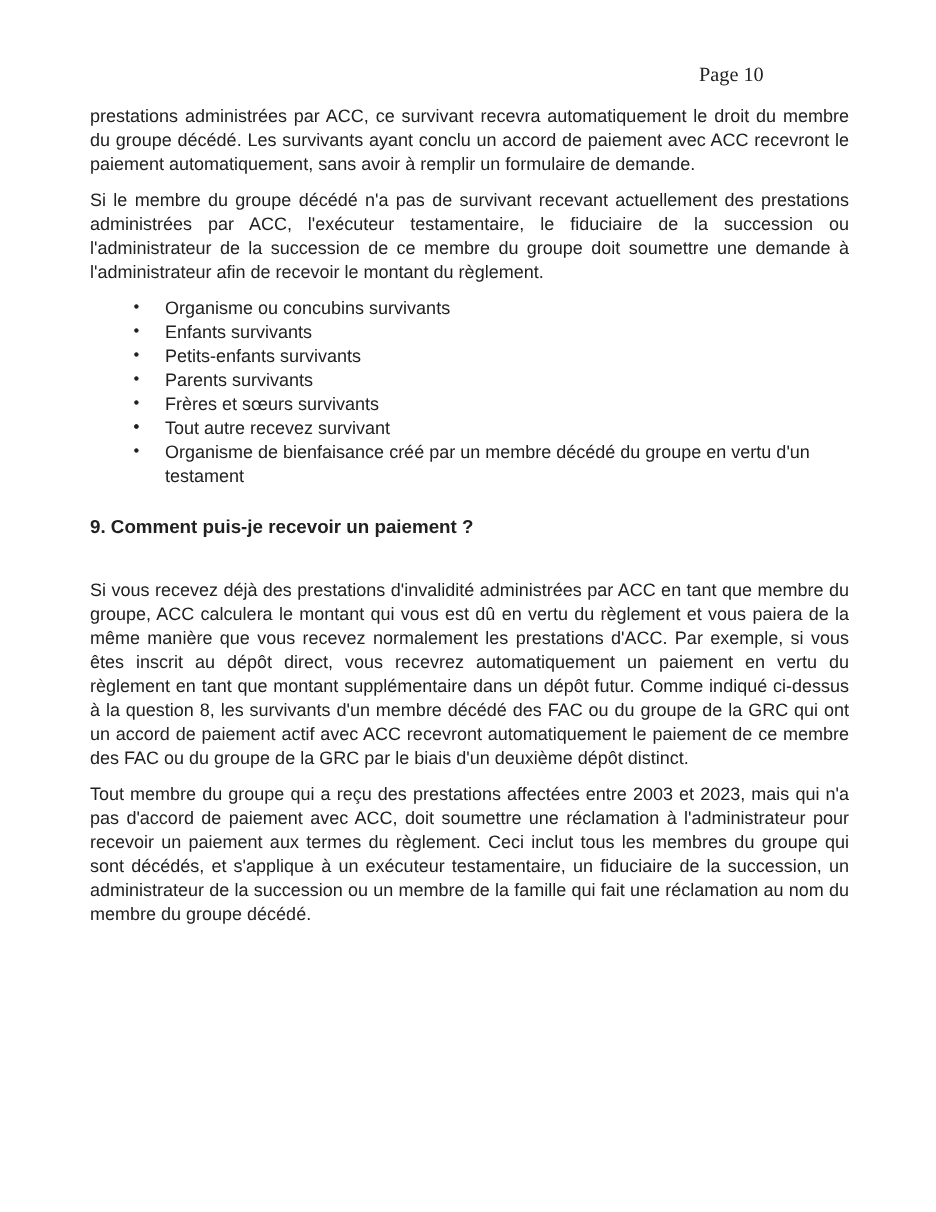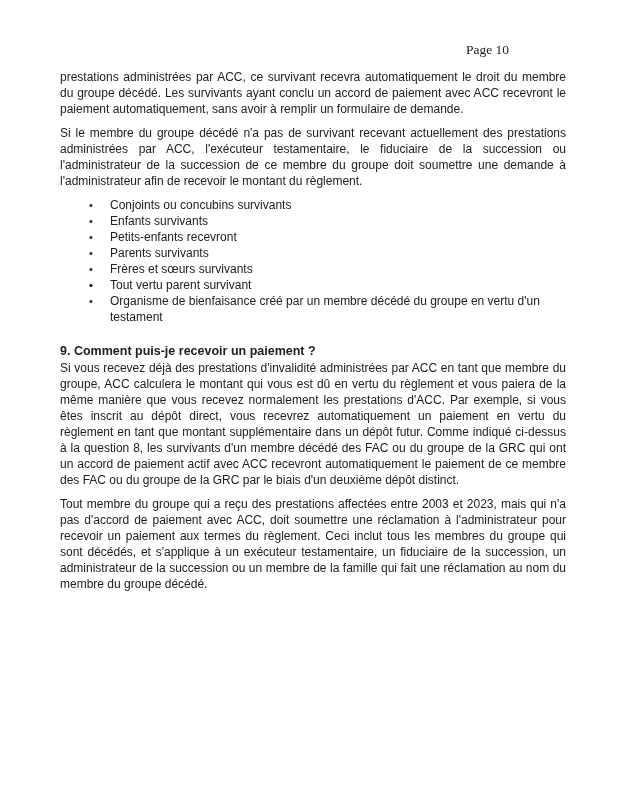--- a/index.html
+++ b/index.html
@@ -51,21 +51,21 @@
   .claimants-list li .bullet-dot {
     position: absolute;
     left: -21px;
     top: 0;
     font-size: 11px;
   }
   .para-after-list {
     margin-top: 30px !important;
   }
   .section-heading {
-    margin: 18px 0 1px 0;
+    margin: 18px 0 26px 0;
     font-size: 12.5px;
     font-weight: bold;
     line-height: 16px;
     color: #212121;
   }
 </style>
 </head>
 <body>
 
 <div class="page">
@@ -73,27 +73,27 @@
   <div class="page-number">Page 10</div>
 
   <div class="content">
 
     <p>prestations administrées par ACC, ce survivant recevra automatiquement le droit du membre du groupe décédé. Les survivants ayant conclu un accord de paiement avec ACC recevront le paiement automatiquement, sans avoir à remplir un formulaire de demande.</p>
 
     <p>Si le membre du groupe décédé n'a pas de survivant recevant actuellement des prestations administrées par ACC, l'exécuteur testamentaire, le fiduciaire de la succession ou l'administrateur de la succession de ce membre du groupe doit soumettre une demande à l'administrateur afin de recevoir le montant du règlement.</p>
 
 
     <ul class="claimants-list">
-      <li><span class="bullet-dot">•</span><span>Conjoints ou concubins survivants</span></li>
+      <li><span class="bullet-dot">•</span><span>Organisme ou concubins survivants</span></li>
       <li><span class="bullet-dot">•</span><span>Enfants survivants</span></li>
-      <li><span class="bullet-dot">•</span><span>Petits-enfants recevront</span></li>
+      <li><span class="bullet-dot">•</span><span>Petits-enfants survivants</span></li>
       <li><span class="bullet-dot">•</span><span>Parents survivants</span></li>
       <li><span class="bullet-dot">•</span><span>Frères et sœurs survivants</span></li>
       <li><span class="bullet-dot">•</span></li>
-      <li><span class="bullet-dot">•</span><span>Tout vertu parent survivant</span></li>
+      <li><span class="bullet-dot">•</span><span>Tout autre recevez survivant</span></li>
       <li><span class="bullet-dot">•</span><span>Organisme de bienfaisance créé par un membre décédé du groupe en vertu d'un testament</span></li>
     </ul>
 
 
     <h2 class="section-heading">9. Comment puis-je recevoir un paiement ?</h2>
 
     <p>Si vous recevez déjà des prestations d'invalidité administrées par ACC en tant que membre du groupe, ACC calculera le montant qui vous est dû en vertu du règlement et vous paiera de la même manière que vous recevez normalement les prestations d'ACC. Par exemple, si vous êtes inscrit au dépôt direct, vous recevrez automatiquement un paiement en vertu du règlement en tant que montant supplémentaire dans un dépôt futur. Comme indiqué ci-dessus à la question 8, les survivants d'un membre décédé des FAC ou du groupe de la GRC qui ont un accord de paiement actif avec ACC recevront automatiquement le paiement de ce membre des FAC ou du groupe de la GRC par le biais d'un deuxième dépôt distinct.</p>
 
     <p>Tout membre du groupe qui a reçu des prestations affectées entre 2003 et 2023, mais qui n'a pas d'accord de paiement avec ACC, doit soumettre une réclamation à l'administrateur pour recevoir un paiement aux termes du règlement. Ceci inclut tous les membres du groupe qui sont décédés, et s'applique à un exécuteur testamentaire, un fiduciaire de la succession, un administrateur de la succession ou un membre de la famille qui fait une réclamation au nom du membre du groupe décédé.</p>
 

